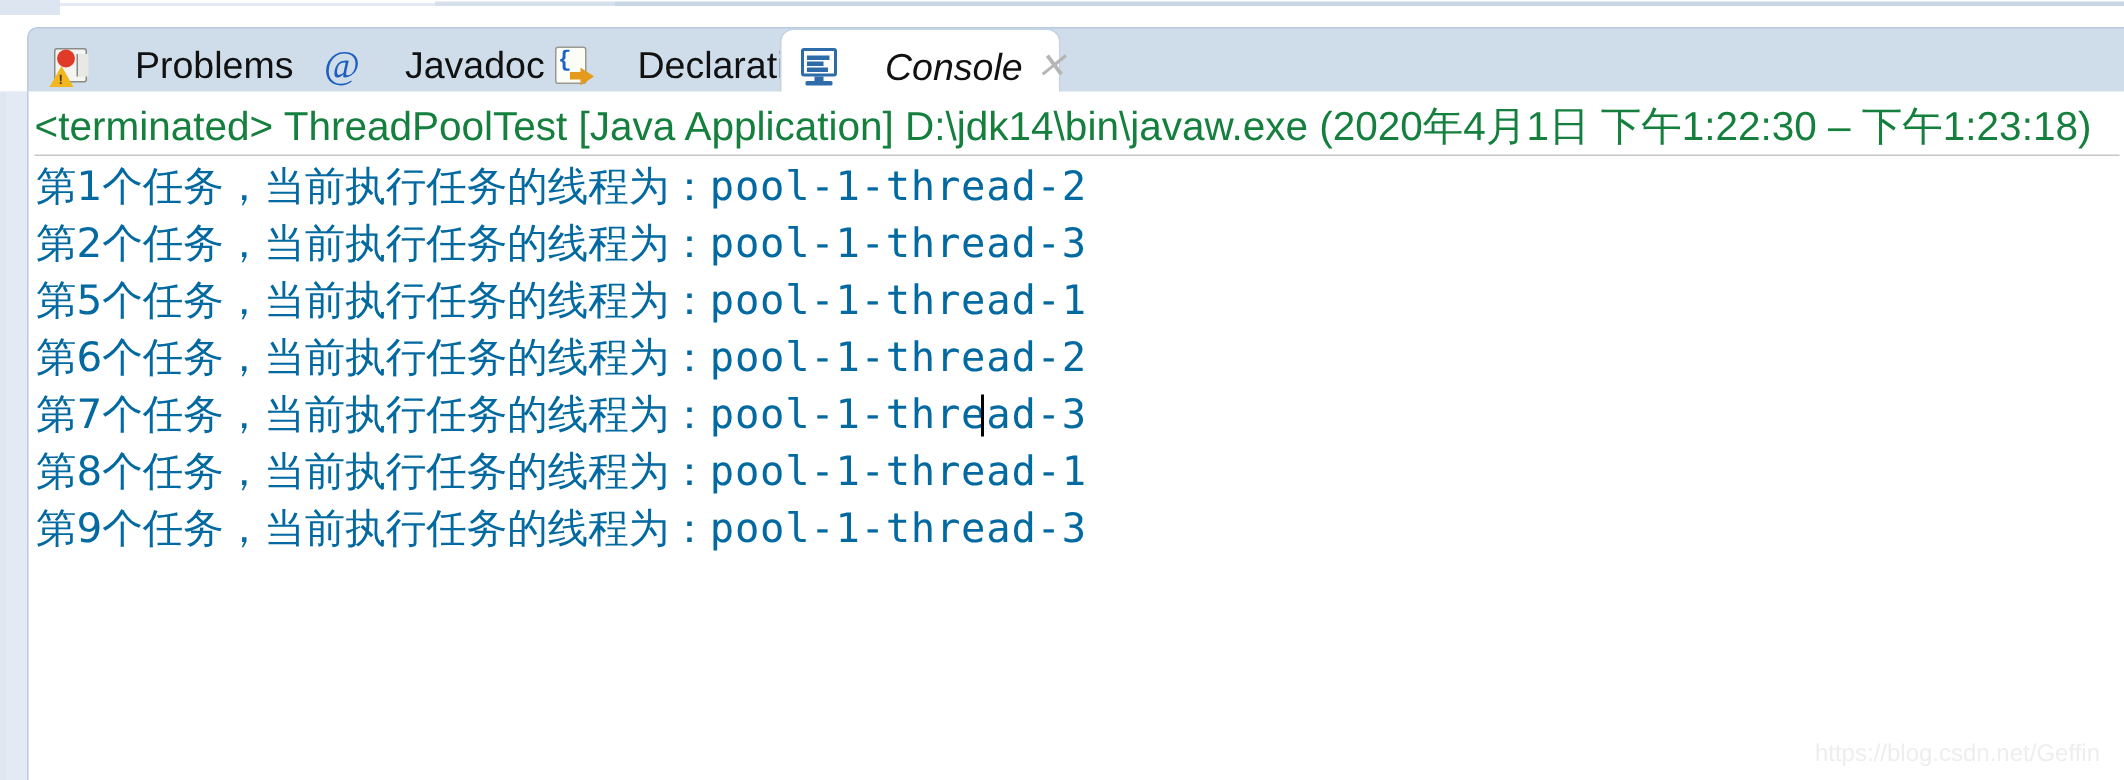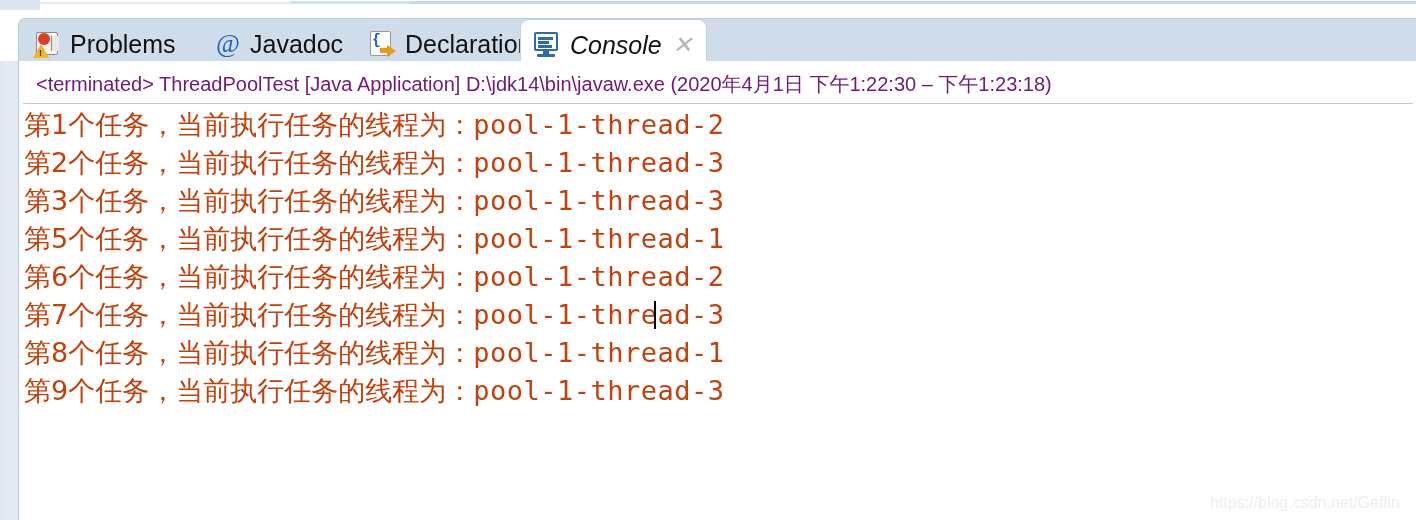--- a/index.html
+++ b/index.html
@@ -75,21 +75,21 @@
   }
   .tab.active {
     background: #ffffff;
     border-top: 1px solid #c3d2e2;
     border-left: 1px solid #c3d2e2;
     border-right: 1px solid #c3d2e2;
     border-top-left-radius: 9px;
     border-top-right-radius: 9px;
     height: 51px;
   }
-  .tab-label { line-height: 1; letter-spacing: 0px; }
+  .tab-label { line-height: 1; letter-spacing: 0px; margin-left: 20px; }
 
   
   .icon { flex: none; display: inline-block; position: relative; }
 
   .icon-problems { width: 28px; height: 28px; }
   .icon-problems .doc {
     position: absolute; left: 3px; top: 2px;
     width: 20px; height: 21px;
     background: #f4f4f2;
     border: 1.5px solid #8a8a86;
@@ -219,45 +219,45 @@
   }
   #left-gutter .inner {
     position: absolute;
     left: 4px; top: 0;
     width: 14px; height: 459px;
     background: #e3eaf4;
   }
 
   #status-line {
     position: absolute;
-    left: 17px; top: 8px;
+    left: 4px; top: 8px;
     height: 30px;
-    font-size: 20px;
+    font-size: 27px;
     line-height: 30px;
-    color: #701a75;
+    color: #15803d;
     white-space: nowrap;
     font-family: "Liberation Sans", sans-serif;
   }
   #status-rule {
     position: absolute;
     left: 4px; top: 42px;
     width: 1390px; height: 1px;
     background: #c8c8c8;
   }
 
   #output {
     position: absolute;
     left: 5px; top: 45px;
     width: 1388px;
   }
   .out-line {
     height: 38px;
     line-height: 38px;
     white-space: nowrap;
-    color: #c2410c;
+    color: #0369a1;
     position: relative;
   }
   .cn {
     font-family: "DejaVu Sans", "Liberation Sans", sans-serif;
     font-size: 27px;
     letter-spacing: 0px;
   }
   .mono {
     font-family: "DejaVu Sans Mono", "Liberation Mono", monospace;
     font-size: 27px;
@@ -338,21 +338,20 @@
 <div id="left-gutter">
   <div class="inner"></div>
 </div>
 
 <div id="console-body">
   <div id="status-line">&lt;terminated&gt; ThreadPoolTest [Java Application] D:\jdk14\bin\javaw.exe  (2020年4月1日 下午1:22:30 – 下午1:23:18)</div>
   <div id="status-rule"></div>
   <div id="output">
       <div class="out-line"><span class="cn">第1个任务，当前执行任务的线程为：</span><span class="mono">pool-1-thread-2</span></div>
       <div class="out-line"><span class="cn">第2个任务，当前执行任务的线程为：</span><span class="mono">pool-1-thread-3</span></div>
-      <div class="out-line"><span class="cn">第3个任务，当前执行任务的线程为：</span><span class="mono">pool-1-thread-3</span></div>
       <div class="out-line"><span class="cn">第5个任务，当前执行任务的线程为：</span><span class="mono">pool-1-thread-1</span></div>
       <div class="out-line"><span class="cn">第6个任务，当前执行任务的线程为：</span><span class="mono">pool-1-thread-2</span></div>
       <div class="out-line"><span class="cn">第7个任务，当前执行任务的线程为：</span><span class="mono">pool-1-thread-3</span><span class="caret" style="left: 630px;"></span></div>
       <div class="out-line"><span class="cn">第8个任务，当前执行任务的线程为：</span><span class="mono">pool-1-thread-1</span></div>
       <div class="out-line"><span class="cn">第9个任务，当前执行任务的线程为：</span><span class="mono">pool-1-thread-3</span></div>
     </div>
 </div>
 
 <div id="watermark">https://blog.csdn.net/Geffin</div>
 

